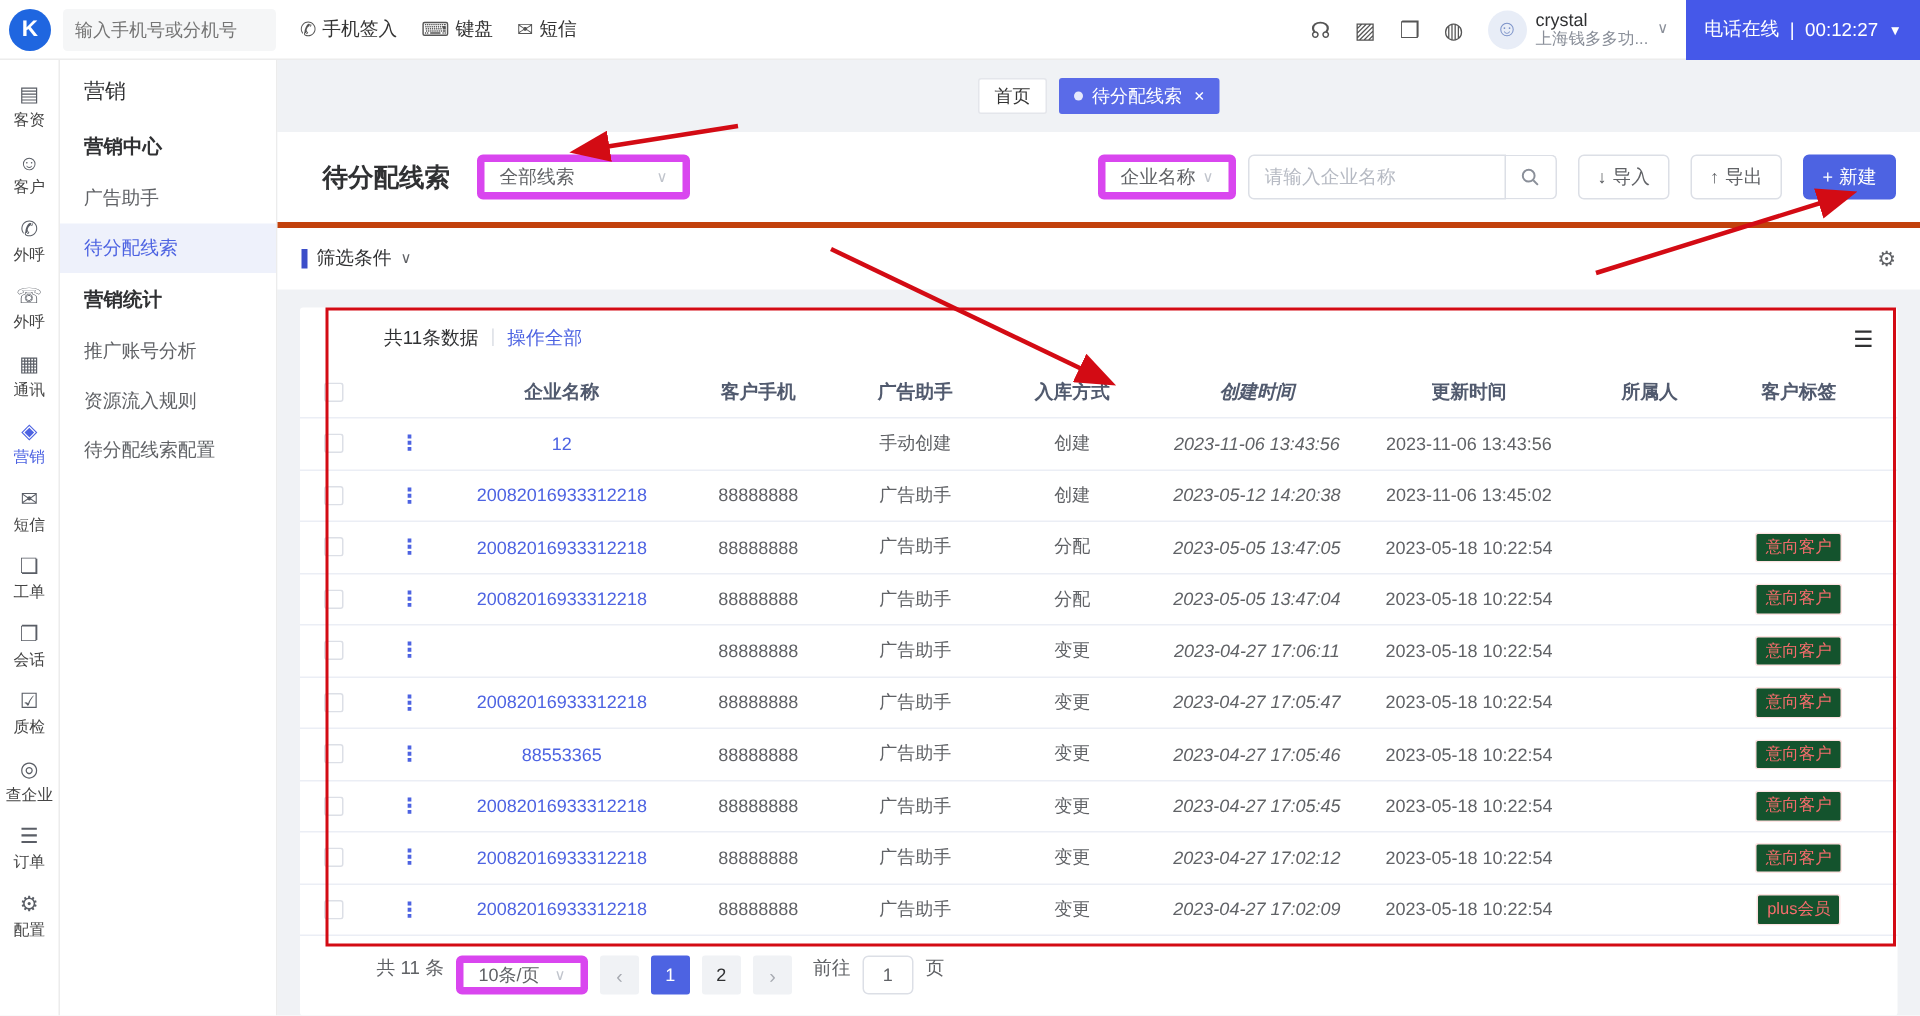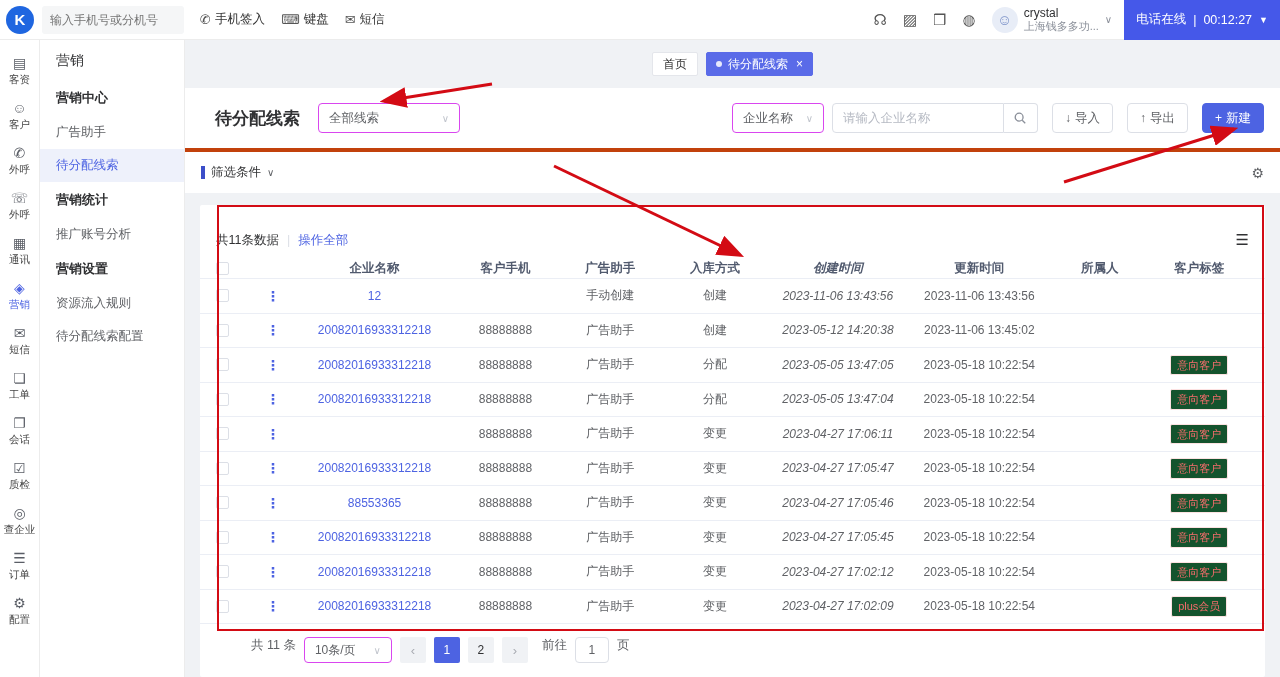--- a/index.html
+++ b/index.html
@@ -43,40 +43,40 @@
   .tabbar { height:48px; display:flex; align-items:center; padding:0 13px; gap:8px;justify-content:center; }
   .tab { height:24px; display:flex; align-items:center; padding:0 10px; background:#fff; border:1px solid #e4e6eb; border-radius:2px; font-size:12px; color:#333; cursor:pointer; }
   .tab.active { background:#5a6be8; border-color:#5a6be8; color:#fff; gap:6px; padding:0 9px; }
   .tab .tdot { width:6px; height:6px; border-radius:50%; background:#fff; opacity:.85; display:inline-block; }
   .tab .tclose { font-size:12px; margin-left:2px; cursor:pointer; }
 
   
   .head-panel { background:#fff; }
   .hd-row1 { display:flex; align-items:center; padding:15px 16px; }
   .page-title { font-size:17px; font-weight:bold; color:#303133; margin:0 18px 0 14px; }
-  .select { height:30px; border:1px solid #d946ef; border-radius:4px; background:#fff; display:flex; align-items:center; justify-content:space-between; padding:0 10px; font-size:12.5px; color:#606266; cursor:pointer; }
+  .select { height:30px; border:5px solid #d946ef; border-radius:4px; background:#fff; display:flex; align-items:center; justify-content:space-between; padding:0 10px; font-size:12.5px; color:#606266; cursor:pointer; }
   .sel-lead { width:142px; }
   .sel-company { width:92px; margin-right:8px; }
   .chev { color:#c0c4cc; font-size:10px; }
   .spacer { flex:1; }
   .txt-input { height:30px; border:1px solid #dcdfe6; border-radius:4px 0 0 4px; padding:0 10px; font-size:12.5px; color:#606266; outline:none; width:172px; font-family:inherit; }
   .txt-input::placeholder { color:#b6bac3; }
   .search-btn { width:34px; height:30px; border:1px solid #dcdfe6; border-left:none; border-radius:0 4px 4px 0; background:#fff; display:flex; align-items:center; justify-content:center; cursor:pointer; }
   .btn { height:30px; display:inline-flex; align-items:center; gap:4px; padding:0 12px; border:1px solid #dcdfe6; border-radius:4px; background:#fff; font-size:12.5px; color:#606266; cursor:pointer; margin-left:14px; font-family:inherit; }
   .btn .bic { font-size:12px; }
   .btn-primary { background:#4d63e2; border-color:#4d63e2; color:#fff; }
   .hd-row2 { display:flex; align-items:center; padding:12px 16px; border-top:4px solid #c2410c; }
   .fbar { width:4px; height:13px; background:#3c4ec9; display:inline-block; margin-right:6px; }
   .ftext { font-size:12.5px; color:#303133; margin-right:6px; cursor:pointer; }
   .fchev { color:#606266; font-size:10px; cursor:pointer; }
   .gear { margin-left:auto; font-size:14px; color:#606266; cursor:pointer; }
 
   
   .card { background:#fff; margin:12px 15px 0; flex:1; display:flex; flex-direction:column; border-radius:2px; min-height:0; }
-  .info-row { display:flex; align-items:center; padding:26px 16px 10px; font-size:12.5px; }
+  .info-row { display:flex; align-items:flex-start; padding:12px 16px 10px; font-size:12.5px;margin-left:40px; }
   .info-count { color:#303133; }
   .info-div { color:#dcdfe6; margin:0 8px; }
   .info-link { color:#4d63e2; cursor:pointer; }
   .burger { margin-left:auto; font-size:15px; color:#303133; cursor:pointer; }
   .thead, .tr { display:flex; align-items:center; border-bottom:1px solid #ebeef5; padding:0 16px; }
   .thead { height:38px; font-size:12.5px; font-weight:bold; color:#515a6e; }
   .tr { height:34.5px; font-size:12px; color:#606266; }
   .td, .th { display:flex; align-items:center; justify-content:center; overflow:hidden; white-space:nowrap; }
   .col-check { flex:0 0 34px; justify-content:flex-start; }
   .col-kebab { flex:0 0 46px; }
@@ -208,21 +208,20 @@
       </nav>
 
     <aside class="submenu">
       <div class="sm-title">营销</div>
       <div id="submenu-groups">
           <div class="sm-header">营销中心</div>
           <div class="sm-item">广告助手</div>
           <div class="sm-item active">待分配线索</div>
           <div class="sm-header">营销统计</div>
           <div class="sm-item">推广账号分析</div>
-          <div class="sm-header">营销设置</div>
           <div class="sm-item">资源流入规则</div>
           <div class="sm-item">待分配线索配置</div>
         </div>
     </aside>
 
     <main class="main">
 
       <div class="tabbar">
         <div class="tab">
           <span>首页</span>

